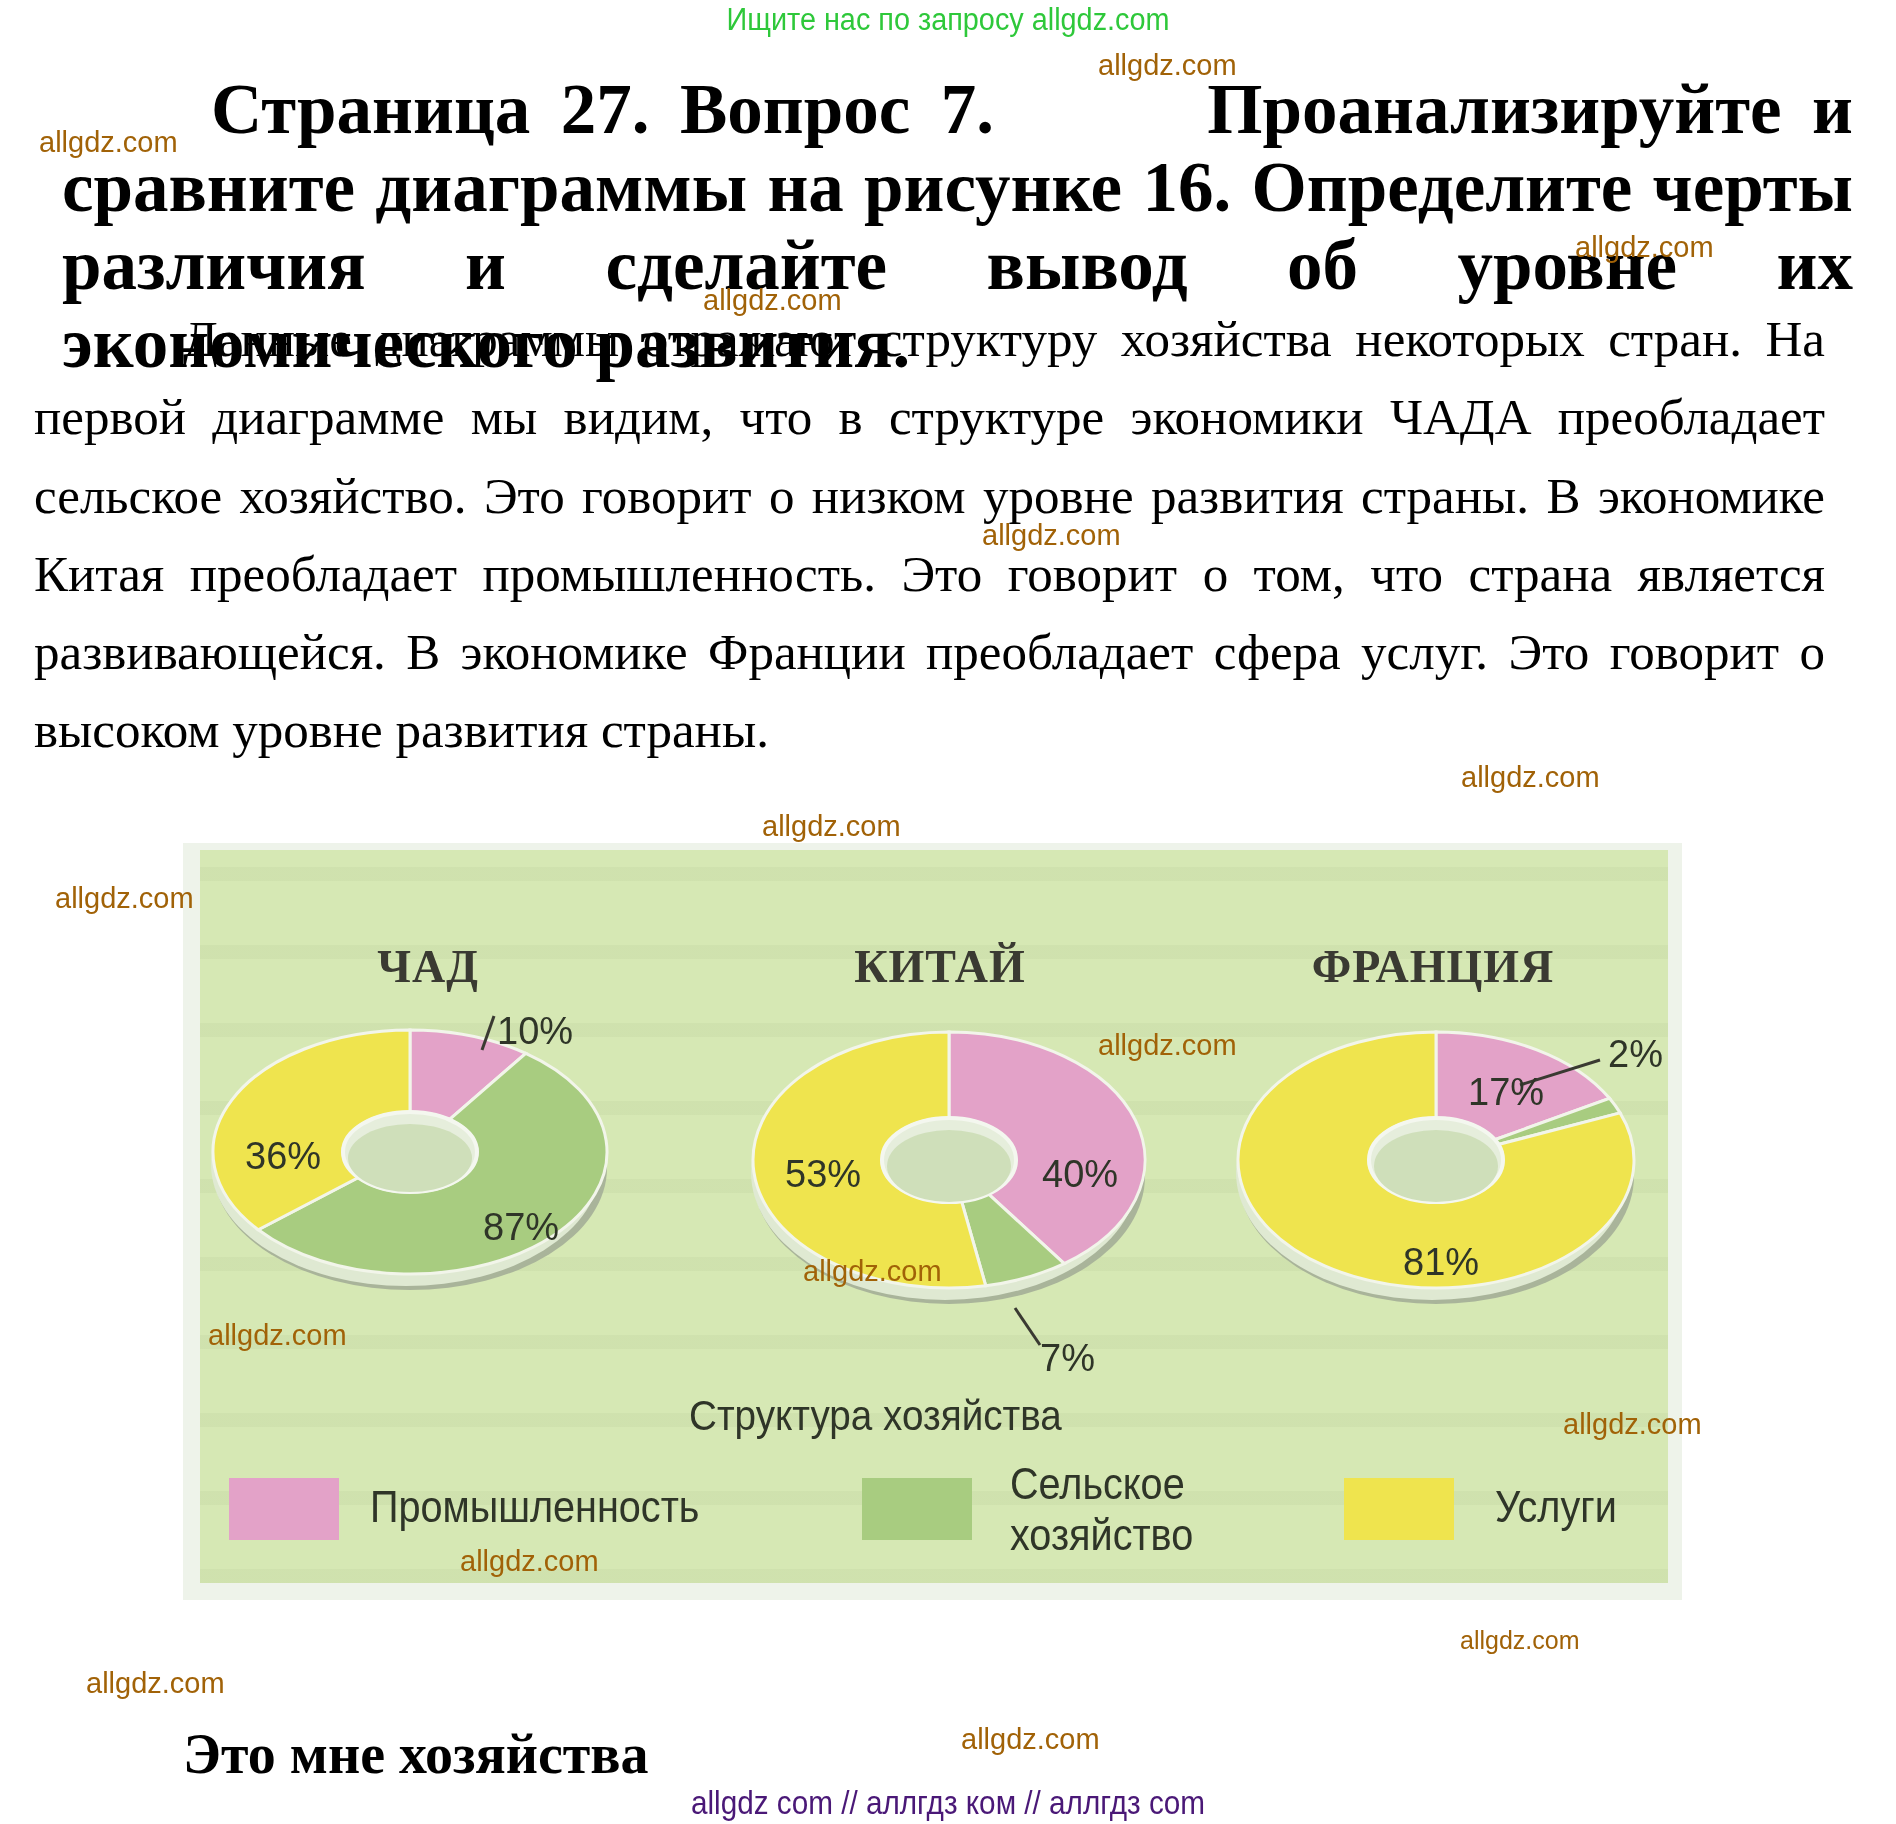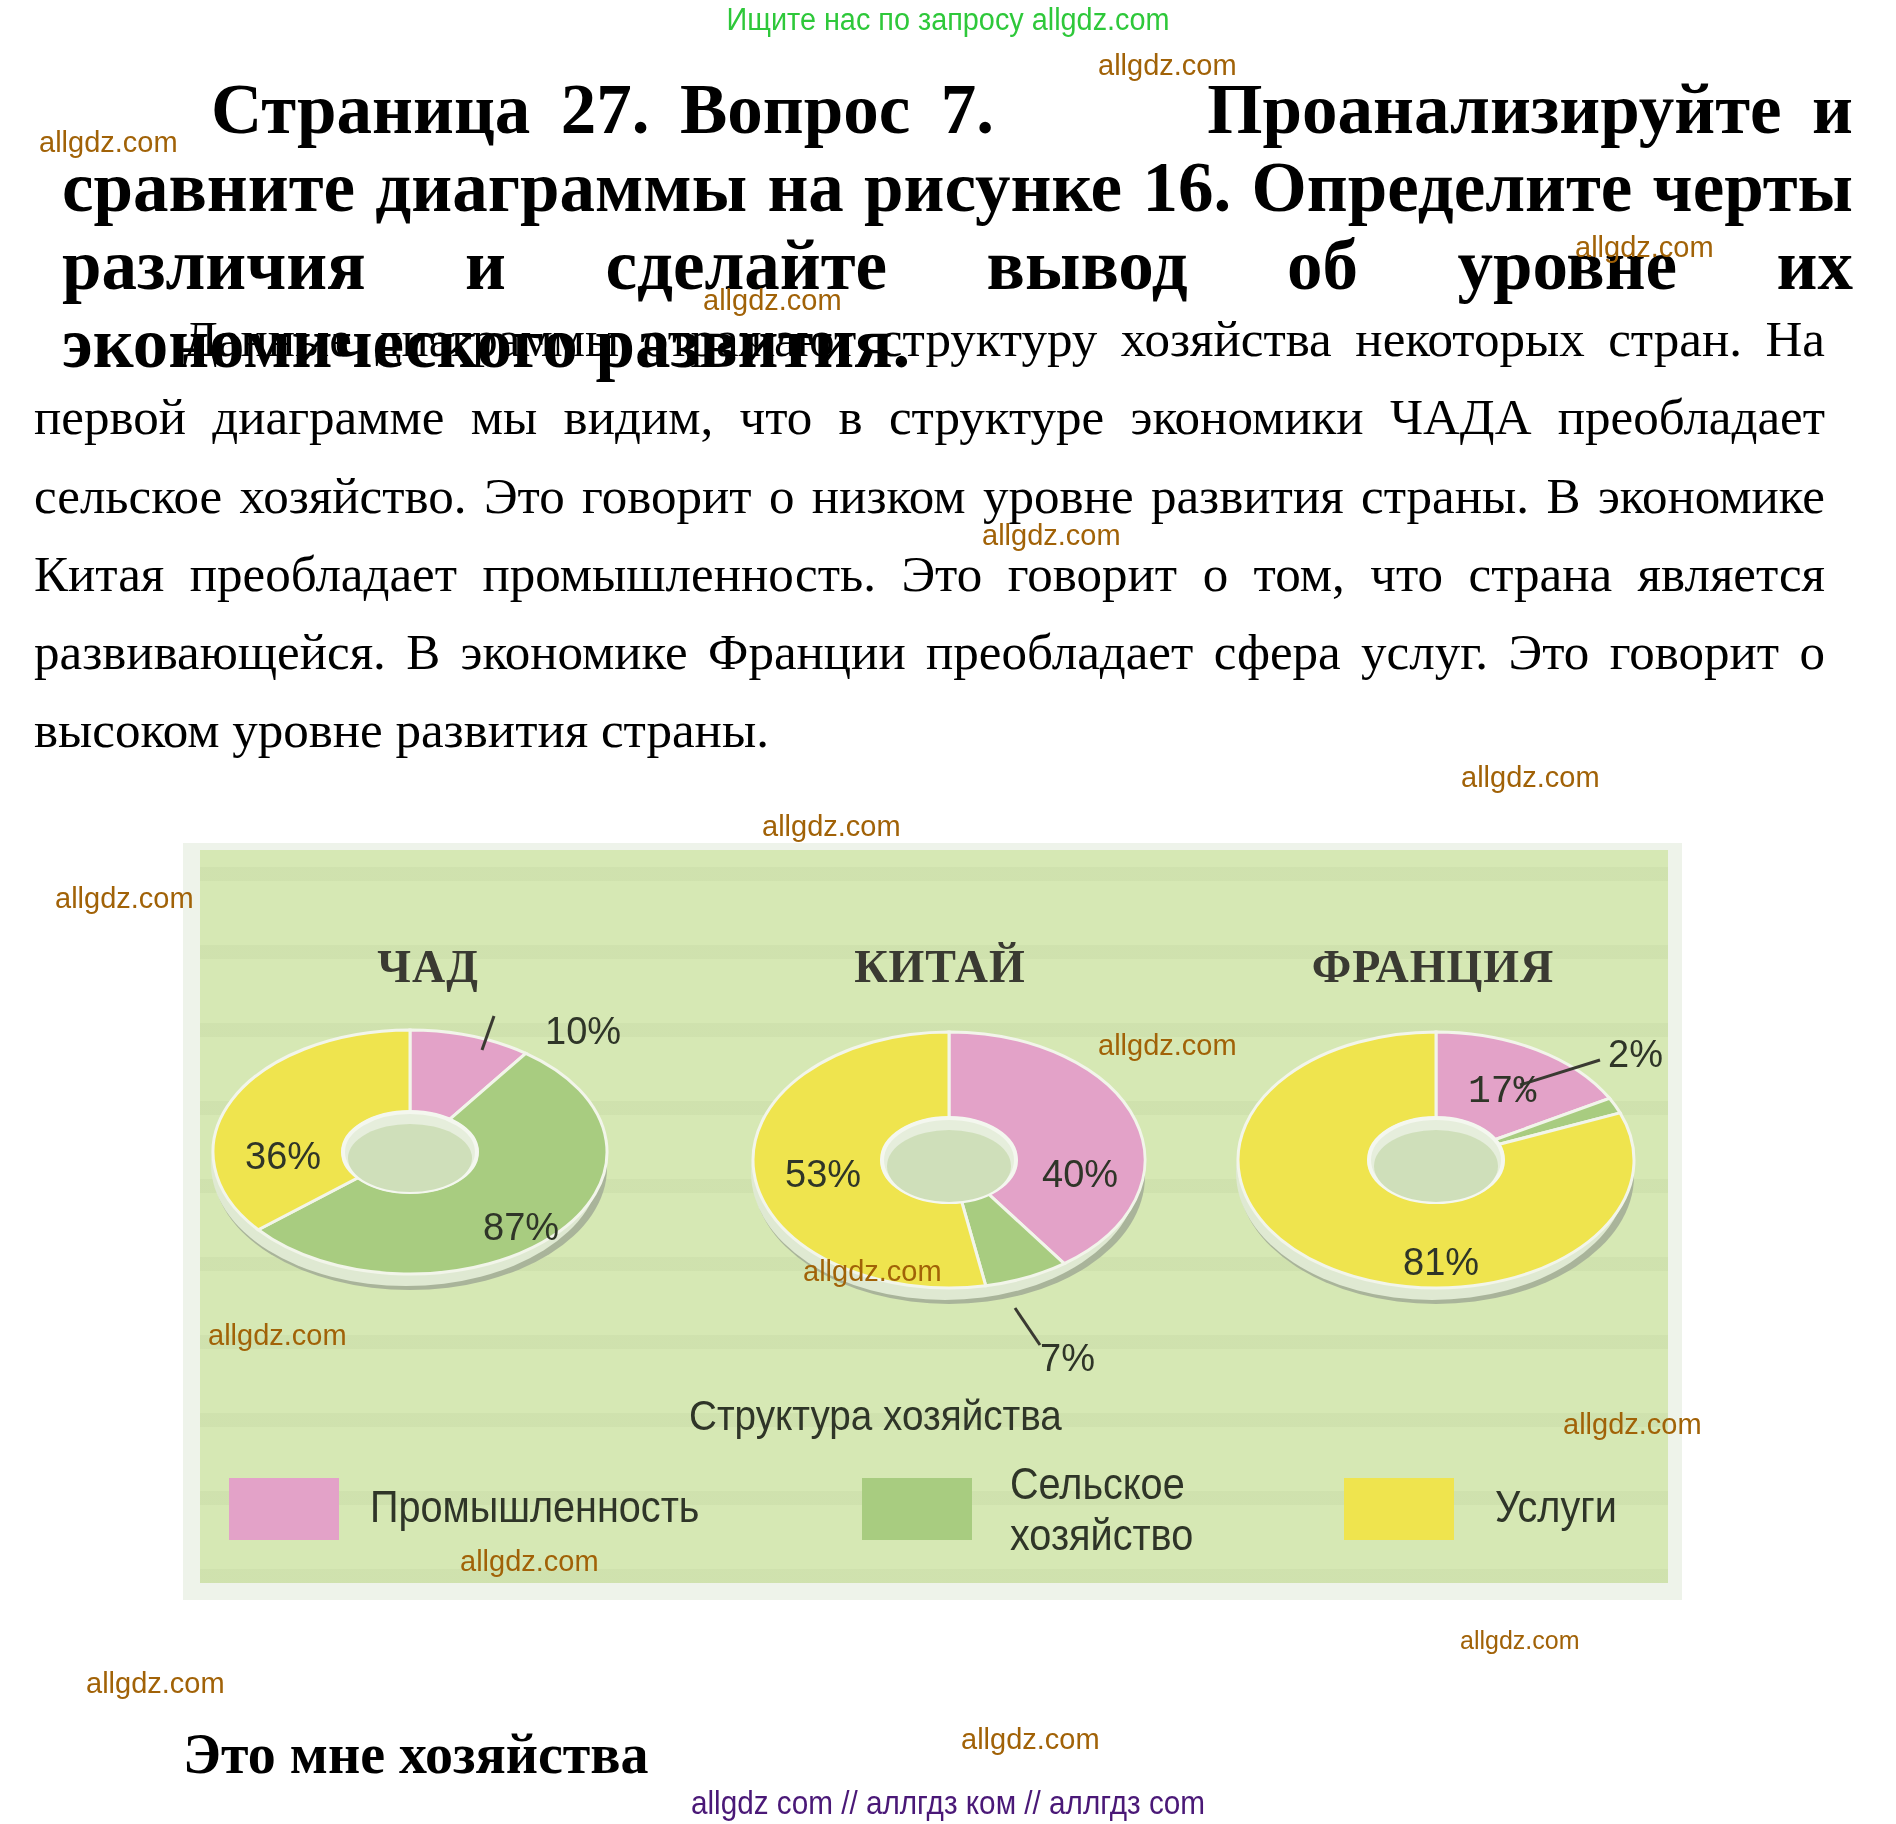--- a/index.html
+++ b/index.html
@@ -61,29 +61,29 @@
     <ellipse cx="1436" cy="1166" rx="62" ry="36" fill="#cfdfba"></ellipse>
     <line x1="482" y1="1050" x2="494" y2="1016" stroke="#3a3a32" stroke-width="3"></line>
     <line x1="1015" y1="1308" x2="1040" y2="1345" stroke="#3a3a32" stroke-width="3"></line>
     <line x1="1520" y1="1085" x2="1600" y2="1060" stroke="#3a3a32" stroke-width="3"></line>
   </svg>
 
 <div class="abs country" style="left:428px; top:940px;">ЧАД</div>
 <div class="abs country" style="left:940px; top:940px;">КИТАЙ</div>
 <div class="abs country" style="left:1433px; top:940px;">ФРАНЦИЯ</div>
 
-<div class="abs pct" style="left:513px; top:1012px;padding-left:32px;">10%</div>
+<div class="abs pct" style="left:465px; top:1012px;padding-left:32px;">10%</div>
 <div class="abs pct" style="left:483px; top:1208px;">87%</div>
 <div class="abs pct" style="left:245px; top:1137px;">36%</div>
 
 <div class="abs pct" style="left:1042px; top:1155px;">40%</div>
 <div class="abs pct" style="left:1040px; top:1339px;">7%</div>
 <div class="abs pct" style="left:785px; top:1155px;">53%</div>
 
-<div class="abs pct" style="left:1468px; top:1073px;font-family:Liberation Mono, monospace;">17%</div>
+<div class="abs pct" style="left:1468px; top:1073px;">17%</div>
 <div class="abs pct" style="left:1608px; top:1035px;">2%</div>
 <div class="abs pct" style="left:1403px; top:1243px;">81%</div>
 
 <div class="abs legend-title" style="left:689px; top:1392px;">Структура хозяйства</div>
 
 <div class="abs swatch" style="left:229px; top:1478px; background:#e3a2c8;"></div>
 <div class="abs legend-label" style="left:370px; top:1485px;">Промышленность</div>
 
 <div class="abs swatch" style="left:862px; top:1478px; background:#a8cc80;"></div>
 <div class="abs legend-label" style="left:1010px; top:1462px;">Сельское</div>

